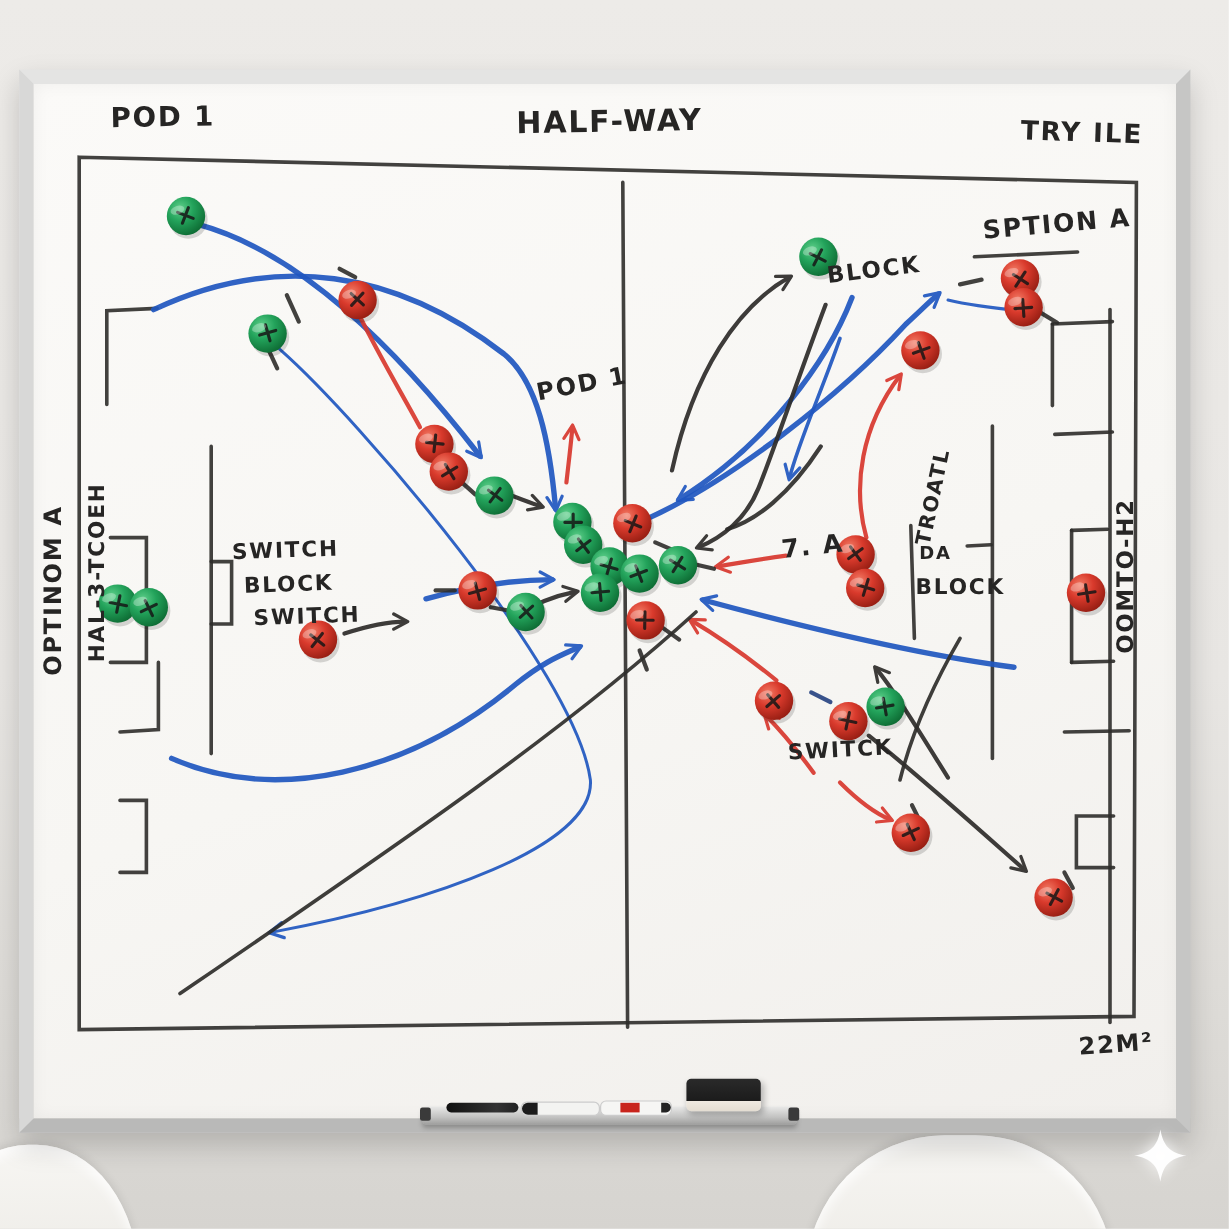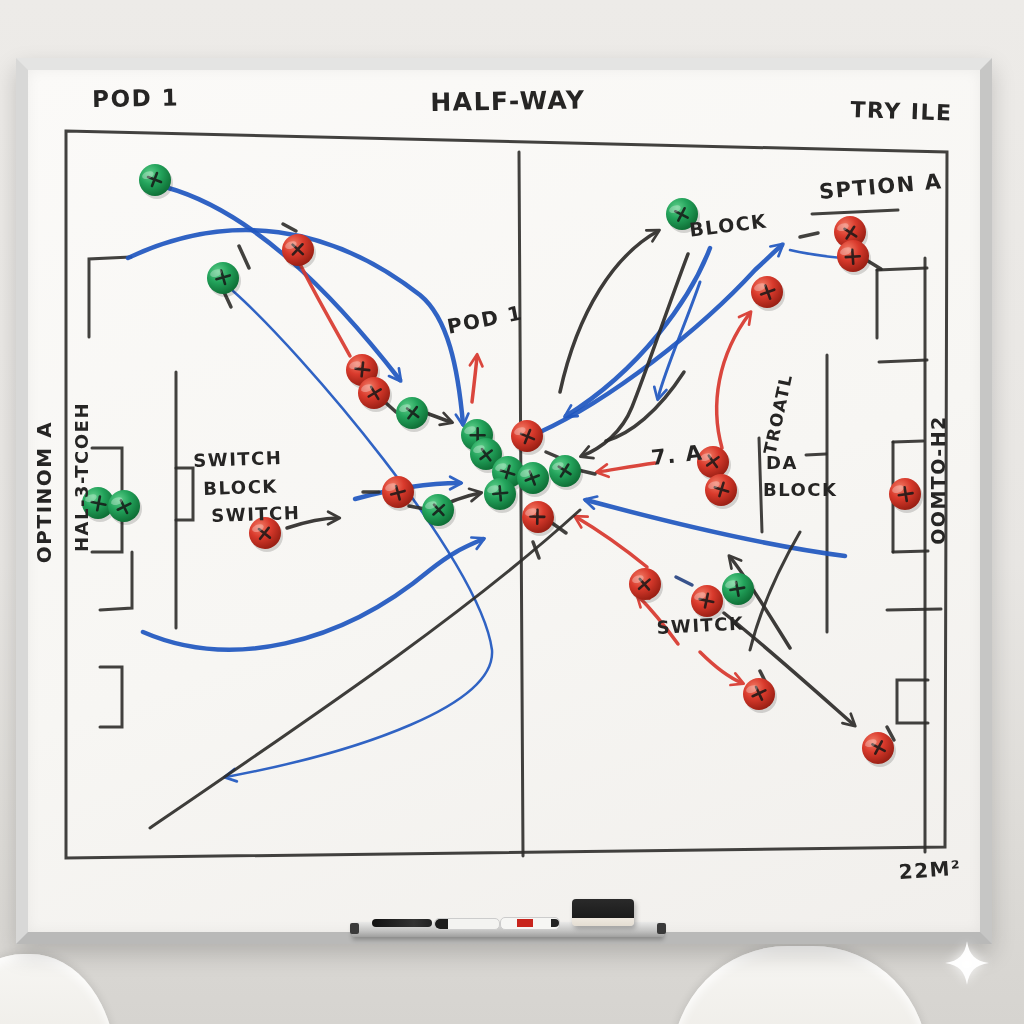--- a/index.html
+++ b/index.html
@@ -24,21 +24,21 @@
   .lb-pod1top{left:92px;top:86px;font-size:23px;transform:rotate(-1deg);}
   .lb-halfway{left:430px;top:88px;font-size:25px;transform:rotate(-1deg);}
   .lb-tryile{left:851px;top:97px;font-size:22px;transform:rotate(2deg);}
   .lb-optiona{left:818px;top:180px;font-size:21px;transform:rotate(-5deg);}
   .lb-blocktop{left:688px;top:219px;font-size:19px;transform:rotate(-7deg);}
   .lb-pod1c{left:445px;top:315px;font-size:20px;transform:rotate(-11deg);}
   .lb-sw1{left:193px;top:450px;font-size:18px;transform:rotate(-2deg);}
   .lb-bl2{left:203px;top:478px;font-size:18px;transform:rotate(-2deg);}
   .lb-sw2{left:211px;top:505px;font-size:18px;transform:rotate(-2deg);}
   .lb-7a{left:650px;top:446px;font-size:21px;transform:rotate(-6deg);}
-  .lb-da{left:766px;top:452px;font-size:18px;}
+  .lb-da{left:766px;top:452px;font-size:15px;}
   .lb-dablock{left:763px;top:479px;font-size:18px;}
   .lb-swlow{left:656px;top:617px;font-size:18px;transform:rotate(-3deg);}
   .lb-area{left:898px;top:860px;font-size:20px;transform:rotate(-4deg);}
   .lb-vl1{left:44px;top:492px;font-size:20px;transform:translate(-50%,-50%) rotate(-90deg);}
   .lb-vl2{left:81px;top:477px;font-size:18px;transform:translate(-50%,-50%) rotate(-90deg);}
   .lb-troatl{left:778px;top:414px;font-size:17px;transform:translate(-50%,-50%) rotate(-78deg);}
   .lb-vr1{left:938px;top:480px;font-size:19px;transform:translate(-50%,-50%) rotate(-90deg);}
   .tray{
     position:absolute;left:352px;top:922px;width:312px;height:15px;border-radius:3px;
     background:linear-gradient(180deg,#e9e9e8,#c2c2c1 60%,#9f9f9e);

